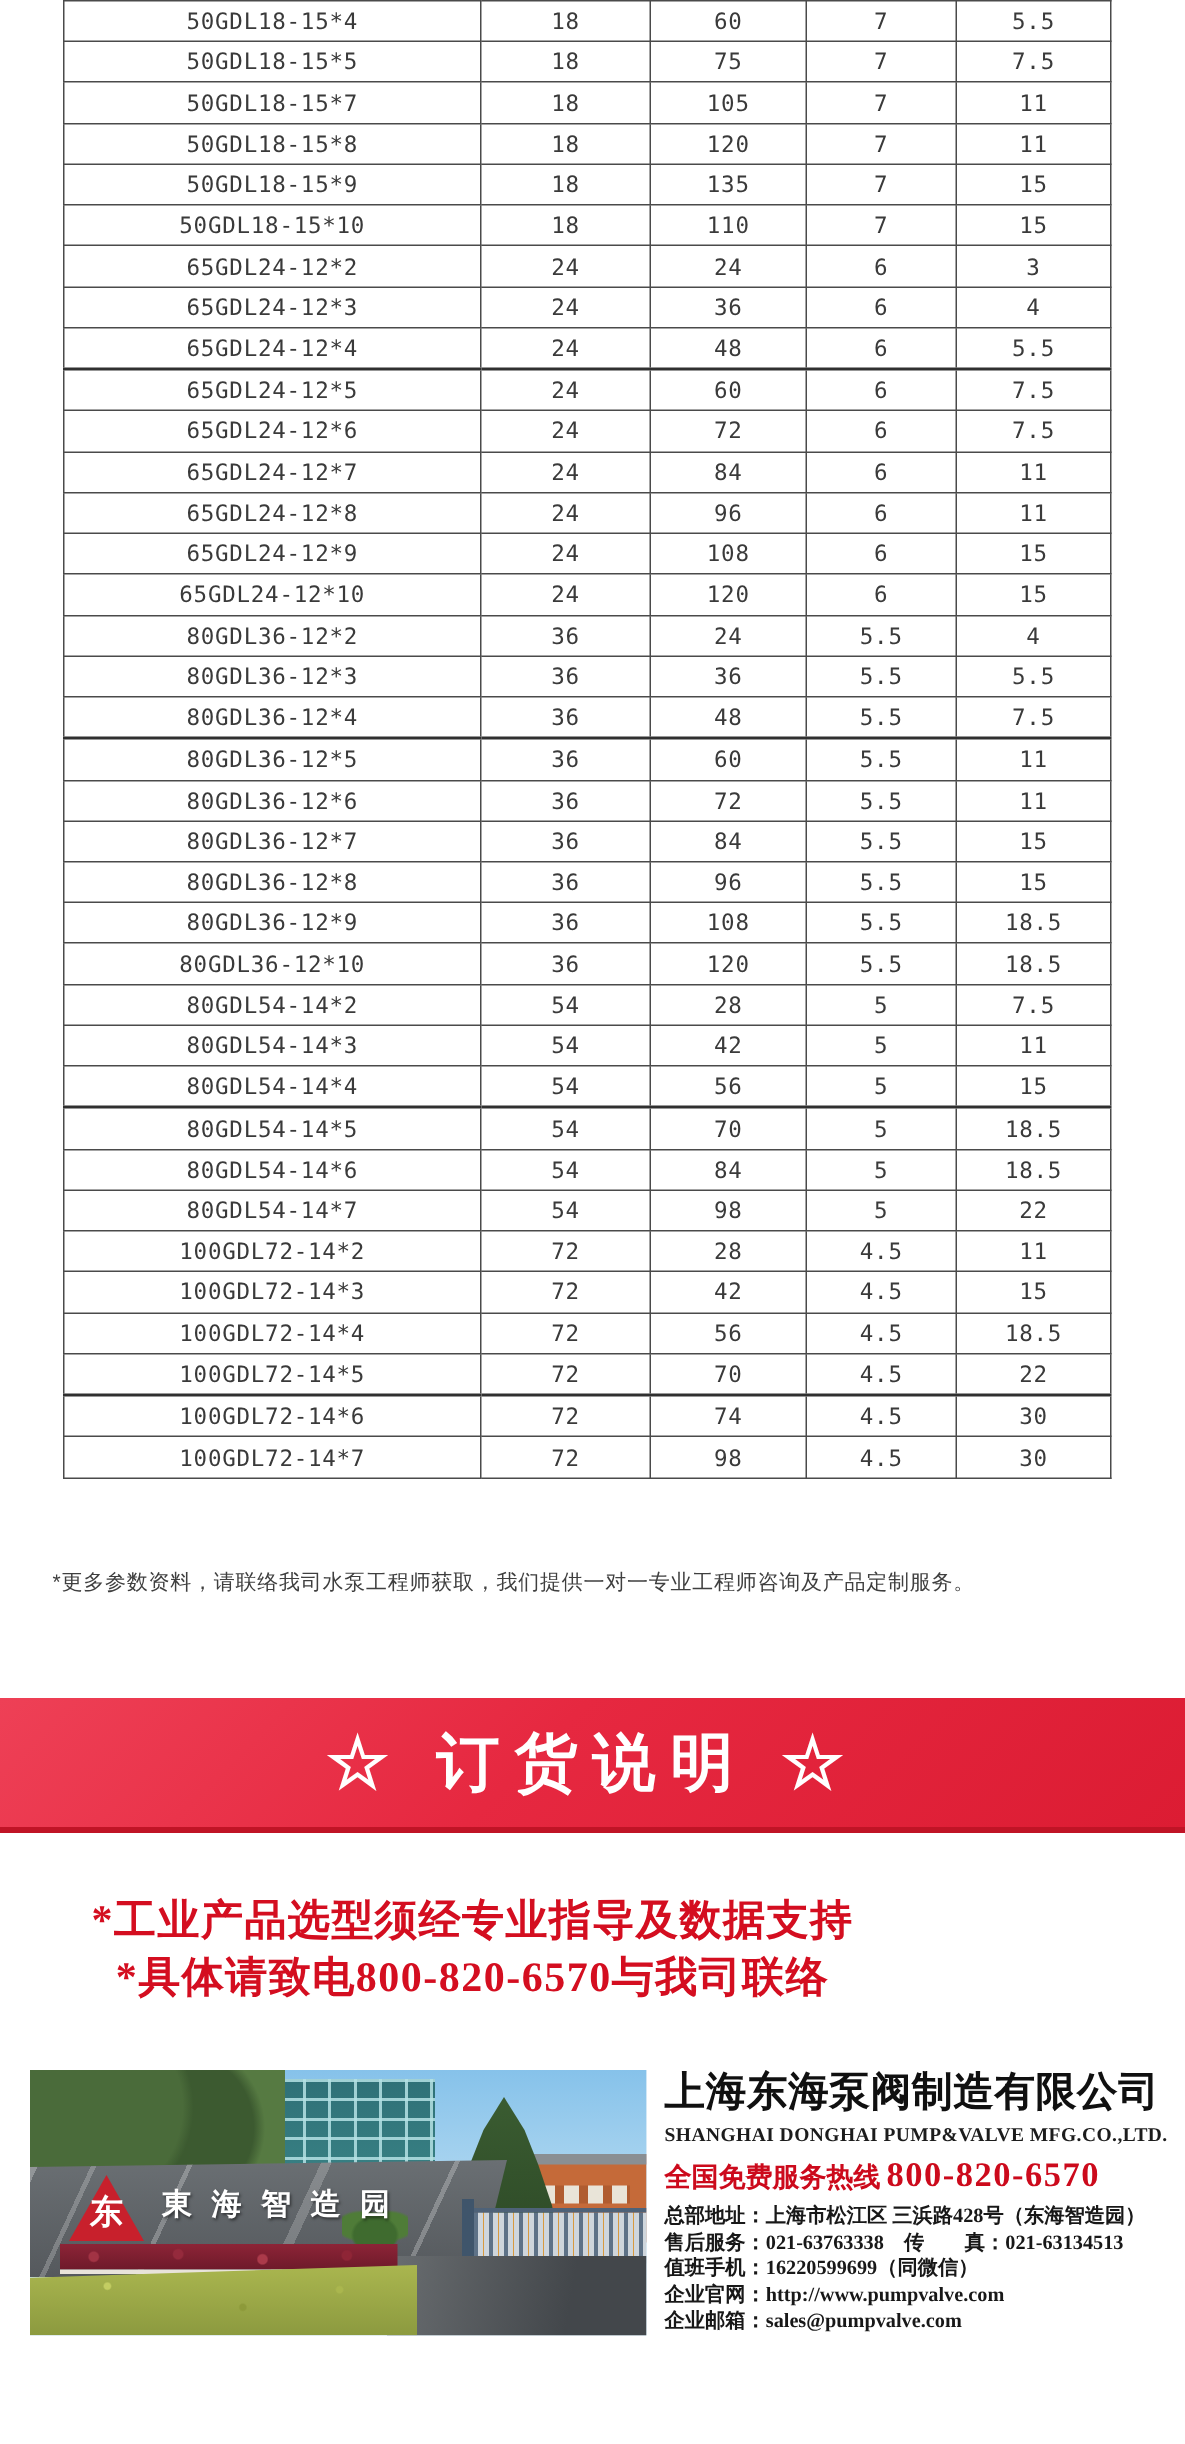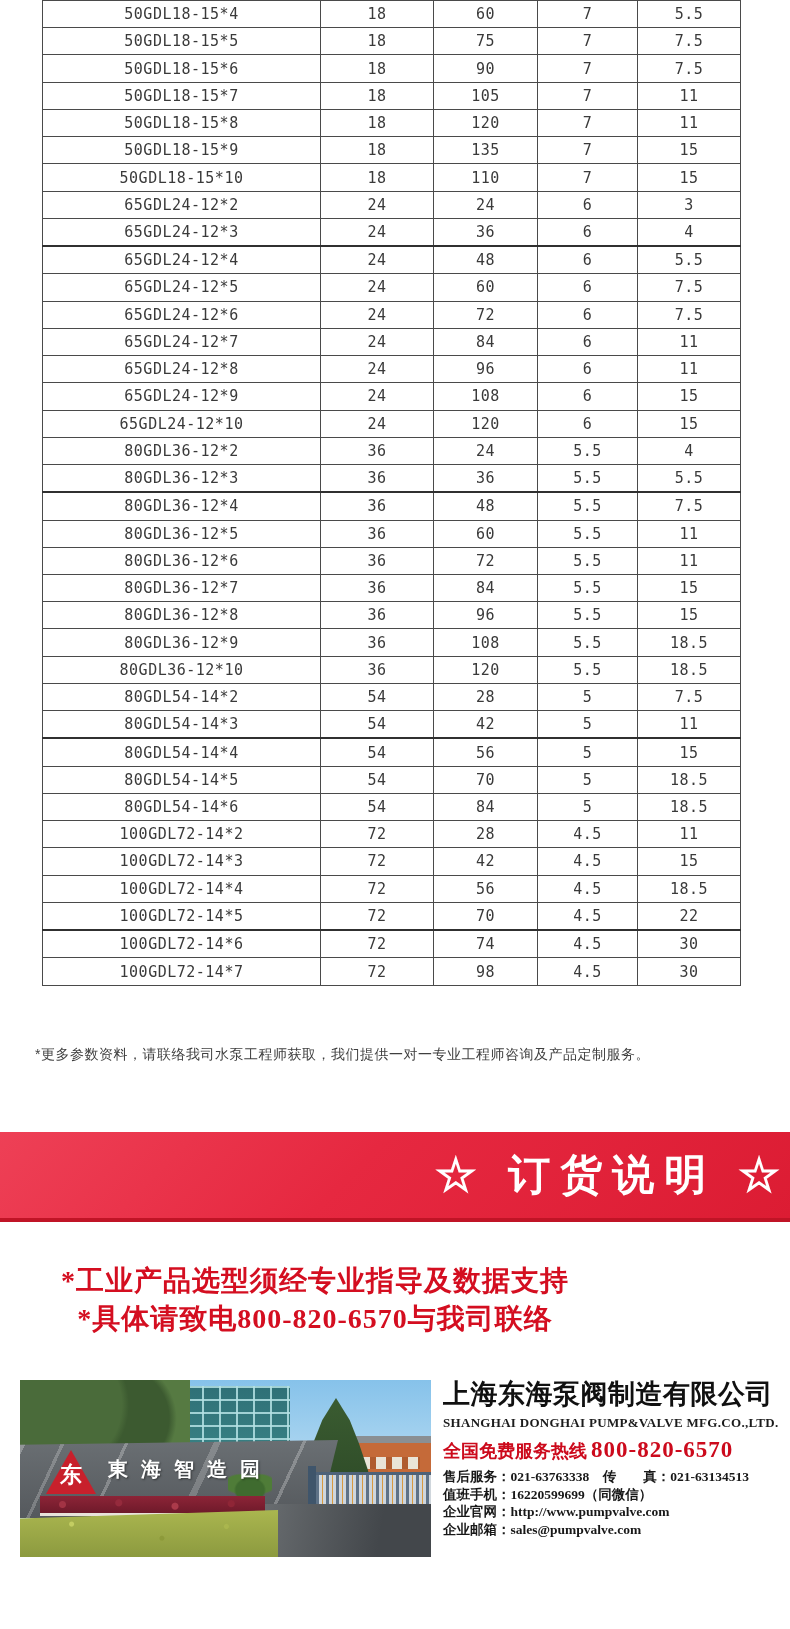--- a/index.html
+++ b/index.html
@@ -28,21 +28,21 @@
   .footnote{
     position:absolute;left:35px;top:1046px;width:720px;
     font-size:14px;color:#3f3f3f;letter-spacing:0.5px;
   }
 
   
   .order-banner{
     position:absolute;left:0;top:1132px;width:790px;height:86px;
     background:linear-gradient(135deg,#ee4056 0%,#e62840 45%,#dc1c33 100%);
     border-bottom:4px solid #c01426;
-    display:flex;align-items:center;justify-content:flex-end;
+    display:flex;align-items:center;justify-content:center;
   }
   .order-banner .title{
     color:#ffffff;font-size:42px;font-weight:bold;letter-spacing:10px;
     font-family:"Liberation Sans",sans-serif;
   }
 
   
   .notices{
     position:absolute;left:0;top:1262px;width:630px;text-align:center;
     color:#d40e20;font-weight:bold;
@@ -152,214 +152,214 @@
         <td>5.5</td>
       </tr>
       <tr>
         <td>50GDL18-15*5</td>
         <td>18</td>
         <td>75</td>
         <td>7</td>
         <td>7.5</td>
       </tr>
       <tr>
-        <td>50GDL18-15*6</td>
-        <td>18</td>
-        <td>90</td>
-        <td>7</td>
+        <td>50GDL18-15*7</td>
+        <td>18</td>
+        <td>105</td>
+        <td>7</td>
+        <td>11</td>
+      </tr>
+      <tr>
+        <td>50GDL18-15*8</td>
+        <td>18</td>
+        <td>120</td>
+        <td>7</td>
+        <td>11</td>
+      </tr>
+      <tr>
+        <td>50GDL18-15*9</td>
+        <td>18</td>
+        <td>135</td>
+        <td>7</td>
+        <td>15</td>
+      </tr>
+      <tr>
+        <td>50GDL18-15*10</td>
+        <td>18</td>
+        <td>110</td>
+        <td>7</td>
+        <td>15</td>
+      </tr>
+      <tr>
+        <td>65GDL24-12*2</td>
+        <td>24</td>
+        <td>24</td>
+        <td>6</td>
+        <td>3</td>
+      </tr>
+      <tr>
+        <td>65GDL24-12*3</td>
+        <td>24</td>
+        <td>36</td>
+        <td>6</td>
+        <td>4</td>
+      </tr>
+      <tr>
+        <td>65GDL24-12*4</td>
+        <td>24</td>
+        <td>48</td>
+        <td>6</td>
+        <td>5.5</td>
+      </tr>
+      <tr>
+        <td>65GDL24-12*5</td>
+        <td>24</td>
+        <td>60</td>
+        <td>6</td>
         <td>7.5</td>
       </tr>
       <tr>
-        <td>50GDL18-15*7</td>
-        <td>18</td>
-        <td>105</td>
-        <td>7</td>
-        <td>11</td>
-      </tr>
-      <tr>
-        <td>50GDL18-15*8</td>
-        <td>18</td>
+        <td>65GDL24-12*6</td>
+        <td>24</td>
+        <td>72</td>
+        <td>6</td>
+        <td>7.5</td>
+      </tr>
+      <tr>
+        <td>65GDL24-12*7</td>
+        <td>24</td>
+        <td>84</td>
+        <td>6</td>
+        <td>11</td>
+      </tr>
+      <tr>
+        <td>65GDL24-12*8</td>
+        <td>24</td>
+        <td>96</td>
+        <td>6</td>
+        <td>11</td>
+      </tr>
+      <tr>
+        <td>65GDL24-12*9</td>
+        <td>24</td>
+        <td>108</td>
+        <td>6</td>
+        <td>15</td>
+      </tr>
+      <tr>
+        <td>65GDL24-12*10</td>
+        <td>24</td>
         <td>120</td>
-        <td>7</td>
-        <td>11</td>
-      </tr>
-      <tr>
-        <td>50GDL18-15*9</td>
-        <td>18</td>
-        <td>135</td>
-        <td>7</td>
-        <td>15</td>
-      </tr>
-      <tr>
-        <td>50GDL18-15*10</td>
-        <td>18</td>
-        <td>110</td>
-        <td>7</td>
-        <td>15</td>
-      </tr>
-      <tr>
-        <td>65GDL24-12*2</td>
-        <td>24</td>
-        <td>24</td>
-        <td>6</td>
-        <td>3</td>
-      </tr>
-      <tr>
-        <td>65GDL24-12*3</td>
-        <td>24</td>
-        <td>36</td>
-        <td>6</td>
+        <td>6</td>
+        <td>15</td>
+      </tr>
+      <tr>
+        <td>80GDL36-12*2</td>
+        <td>36</td>
+        <td>24</td>
+        <td>5.5</td>
         <td>4</td>
       </tr>
       <tr>
-        <td>65GDL24-12*4</td>
-        <td>24</td>
+        <td>80GDL36-12*3</td>
+        <td>36</td>
+        <td>36</td>
+        <td>5.5</td>
+        <td>5.5</td>
+      </tr>
+      <tr>
+        <td>80GDL36-12*4</td>
+        <td>36</td>
         <td>48</td>
-        <td>6</td>
-        <td>5.5</td>
-      </tr>
-      <tr>
-        <td>65GDL24-12*5</td>
-        <td>24</td>
+        <td>5.5</td>
+        <td>7.5</td>
+      </tr>
+      <tr>
+        <td>80GDL36-12*5</td>
+        <td>36</td>
         <td>60</td>
-        <td>6</td>
+        <td>5.5</td>
+        <td>11</td>
+      </tr>
+      <tr>
+        <td>80GDL36-12*6</td>
+        <td>36</td>
+        <td>72</td>
+        <td>5.5</td>
+        <td>11</td>
+      </tr>
+      <tr>
+        <td>80GDL36-12*7</td>
+        <td>36</td>
+        <td>84</td>
+        <td>5.5</td>
+        <td>15</td>
+      </tr>
+      <tr>
+        <td>80GDL36-12*8</td>
+        <td>36</td>
+        <td>96</td>
+        <td>5.5</td>
+        <td>15</td>
+      </tr>
+      <tr>
+        <td>80GDL36-12*9</td>
+        <td>36</td>
+        <td>108</td>
+        <td>5.5</td>
+        <td>18.5</td>
+      </tr>
+      <tr>
+        <td>80GDL36-12*10</td>
+        <td>36</td>
+        <td>120</td>
+        <td>5.5</td>
+        <td>18.5</td>
+      </tr>
+      <tr>
+        <td>80GDL54-14*2</td>
+        <td>54</td>
+        <td>28</td>
+        <td>5</td>
         <td>7.5</td>
       </tr>
       <tr>
-        <td>65GDL24-12*6</td>
-        <td>24</td>
-        <td>72</td>
-        <td>6</td>
-        <td>7.5</td>
-      </tr>
-      <tr>
-        <td>65GDL24-12*7</td>
-        <td>24</td>
+        <td>80GDL54-14*3</td>
+        <td>54</td>
+        <td>42</td>
+        <td>5</td>
+        <td>11</td>
+      </tr>
+      <tr>
+        <td>80GDL54-14*4</td>
+        <td>54</td>
+        <td>56</td>
+        <td>5</td>
+        <td>15</td>
+      </tr>
+      <tr>
+        <td>80GDL54-14*5</td>
+        <td>54</td>
+        <td>70</td>
+        <td>5</td>
+        <td>18.5</td>
+      </tr>
+      <tr>
+        <td>80GDL54-14*6</td>
+        <td>54</td>
         <td>84</td>
-        <td>6</td>
-        <td>11</td>
-      </tr>
-      <tr>
-        <td>65GDL24-12*8</td>
-        <td>24</td>
-        <td>96</td>
-        <td>6</td>
-        <td>11</td>
-      </tr>
-      <tr>
-        <td>65GDL24-12*9</td>
-        <td>24</td>
-        <td>108</td>
-        <td>6</td>
-        <td>15</td>
-      </tr>
-      <tr>
-        <td>65GDL24-12*10</td>
-        <td>24</td>
-        <td>120</td>
-        <td>6</td>
-        <td>15</td>
-      </tr>
-      <tr>
-        <td>80GDL36-12*2</td>
-        <td>36</td>
-        <td>24</td>
-        <td>5.5</td>
-        <td>4</td>
-      </tr>
-      <tr>
-        <td>80GDL36-12*3</td>
-        <td>36</td>
-        <td>36</td>
-        <td>5.5</td>
-        <td>5.5</td>
-      </tr>
-      <tr>
-        <td>80GDL36-12*4</td>
-        <td>36</td>
-        <td>48</td>
-        <td>5.5</td>
-        <td>7.5</td>
-      </tr>
-      <tr>
-        <td>80GDL36-12*5</td>
-        <td>36</td>
-        <td>60</td>
-        <td>5.5</td>
-        <td>11</td>
-      </tr>
-      <tr>
-        <td>80GDL36-12*6</td>
-        <td>36</td>
-        <td>72</td>
-        <td>5.5</td>
-        <td>11</td>
-      </tr>
-      <tr>
-        <td>80GDL36-12*7</td>
-        <td>36</td>
-        <td>84</td>
-        <td>5.5</td>
-        <td>15</td>
-      </tr>
-      <tr>
-        <td>80GDL36-12*8</td>
-        <td>36</td>
-        <td>96</td>
-        <td>5.5</td>
-        <td>15</td>
-      </tr>
-      <tr>
-        <td>80GDL36-12*9</td>
-        <td>36</td>
-        <td>108</td>
-        <td>5.5</td>
+        <td>5</td>
         <td>18.5</td>
       </tr>
       <tr>
-        <td>80GDL36-12*10</td>
-        <td>36</td>
-        <td>120</td>
-        <td>5.5</td>
-        <td>18.5</td>
-      </tr>
-      <tr>
-        <td>80GDL54-14*2</td>
-        <td>54</td>
-        <td>28</td>
-        <td>5</td>
-        <td>7.5</td>
-      </tr>
-      <tr>
-        <td>80GDL54-14*3</td>
-        <td>54</td>
-        <td>42</td>
-        <td>5</td>
-        <td>11</td>
-      </tr>
-      <tr>
-        <td>80GDL54-14*4</td>
-        <td>54</td>
-        <td>56</td>
-        <td>5</td>
-        <td>15</td>
-      </tr>
-      <tr>
-        <td>80GDL54-14*5</td>
-        <td>54</td>
-        <td>70</td>
-        <td>5</td>
-        <td>18.5</td>
-      </tr>
-      <tr>
-        <td>80GDL54-14*6</td>
-        <td>54</td>
-        <td>84</td>
-        <td>5</td>
-        <td>18.5</td>
+        <td>80GDL54-14*7</td>
+        <td>54</td>
+        <td>98</td>
+        <td>5</td>
+        <td>22</td>
       </tr>
       <tr>
         <td>100GDL72-14*2</td>
         <td>72</td>
         <td>28</td>
         <td>4.5</td>
         <td>11</td>
       </tr>
       <tr>
         <td>100GDL72-14*3</td>
@@ -433,18 +433,19 @@
 </div>
 
 <div class="company-block">
   <div class="company-name-cn">上海东海泵阀制造有限公司</div>
   <div class="company-name-en">SHANGHAI DONGHAI PUMP&amp;VALVE MFG.CO.,LTD.</div>
   <div class="hotline">
     <span class="hl-label">全国免费服务热线</span>
     <span class="hl-number">800-820-6570</span>
   </div>
   <div class="contact-lines">
+      <div class="contact-line">总部地址：上海市松江区 三浜路428号（东海智造园）</div>
       <div class="contact-line">售后服务：021-63763338　传　　真：021-63134513</div>
       <div class="contact-line">值班手机：16220599699（同微信）</div>
       <div class="contact-line">企业官网：http://www.pumpvalve.com</div>
       <div class="contact-line">企业邮箱：sales@pumpvalve.com</div>
     </div>
 </div>
 
 </body></html>

